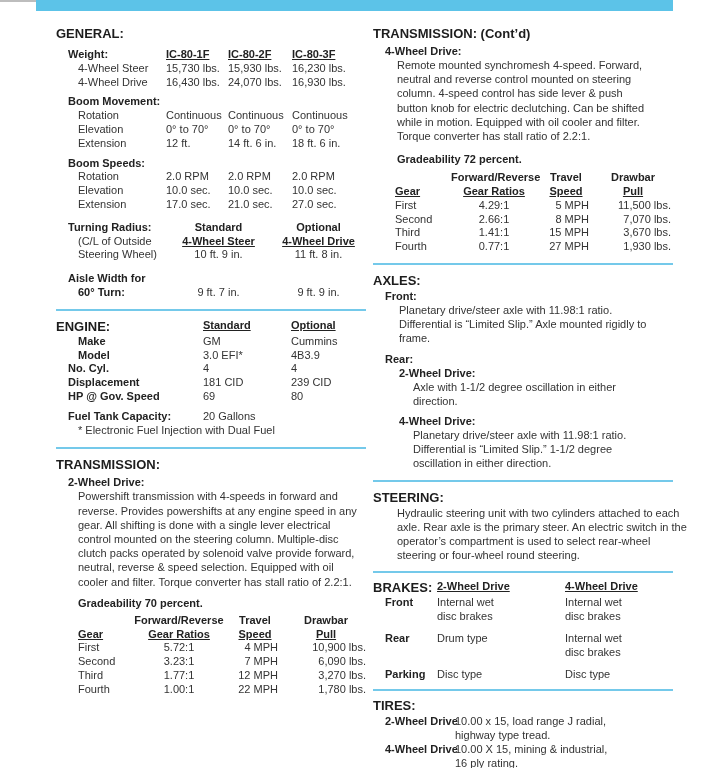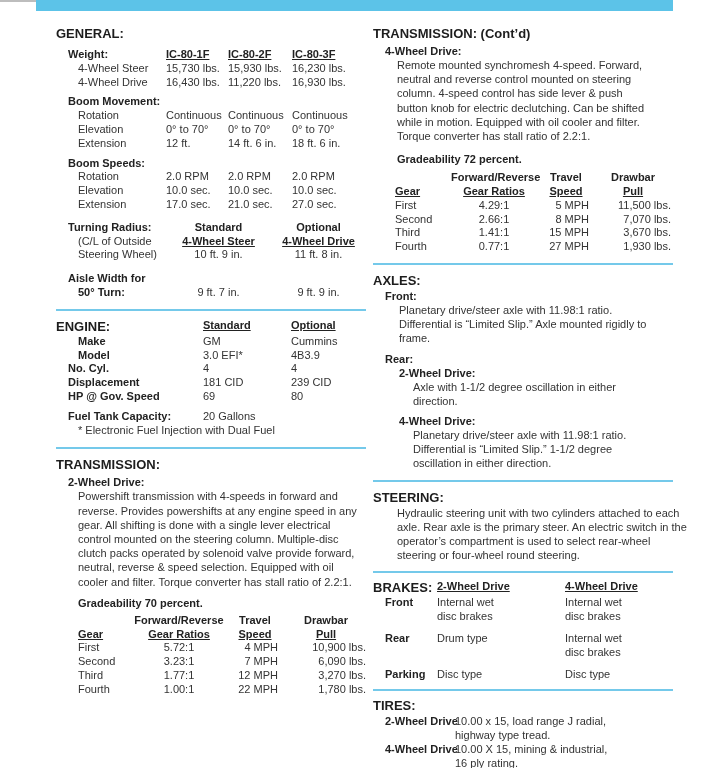--- a/index.html
+++ b/index.html
@@ -54,21 +54,21 @@
       </tr>
       <tr>
         <td class="i2">4-Wheel Steer</td>
         <td>15,730 lbs.</td>
         <td>15,930 lbs.</td>
         <td>16,230 lbs.</td>
       </tr>
       <tr>
         <td class="i2">4-Wheel Drive</td>
         <td>16,430 lbs.</td>
-        <td>11,220 lbs.</td>
+        <td>24,070 lbs.</td>
         <td>16,930 lbs.</td>
       </tr>
       <tr class="gap">
             <td colspan="4"></td>
           </tr>
       <tr>
         <td class="b i1" colspan="4">Boom Movement:</td>
       </tr>
       <tr>
         <td class="i2">Rotation</td>
@@ -146,21 +146,21 @@
           <col style="width:105px">
           <col style="width:95px">
         </colgroup>
       <tbody>
           <tr>
         <td class="b i1">Aisle Width for</td>
         <td></td>
             <td></td>
       </tr>
       <tr>
-        <td class="b i2">50° Turn:</td>
+        <td class="b i2">60° Turn:</td>
         <td class="ctr">9 ft.  7 in.</td>
         <td class="ctr">9 ft. 9 in.</td>
       </tr>
     </tbody>
       </table>
 
     <div class="hr" style="width:310px;margin-top:9px;"></div>
 
     <table style="width:310px;margin-top:8px;">
       <colgroup>

